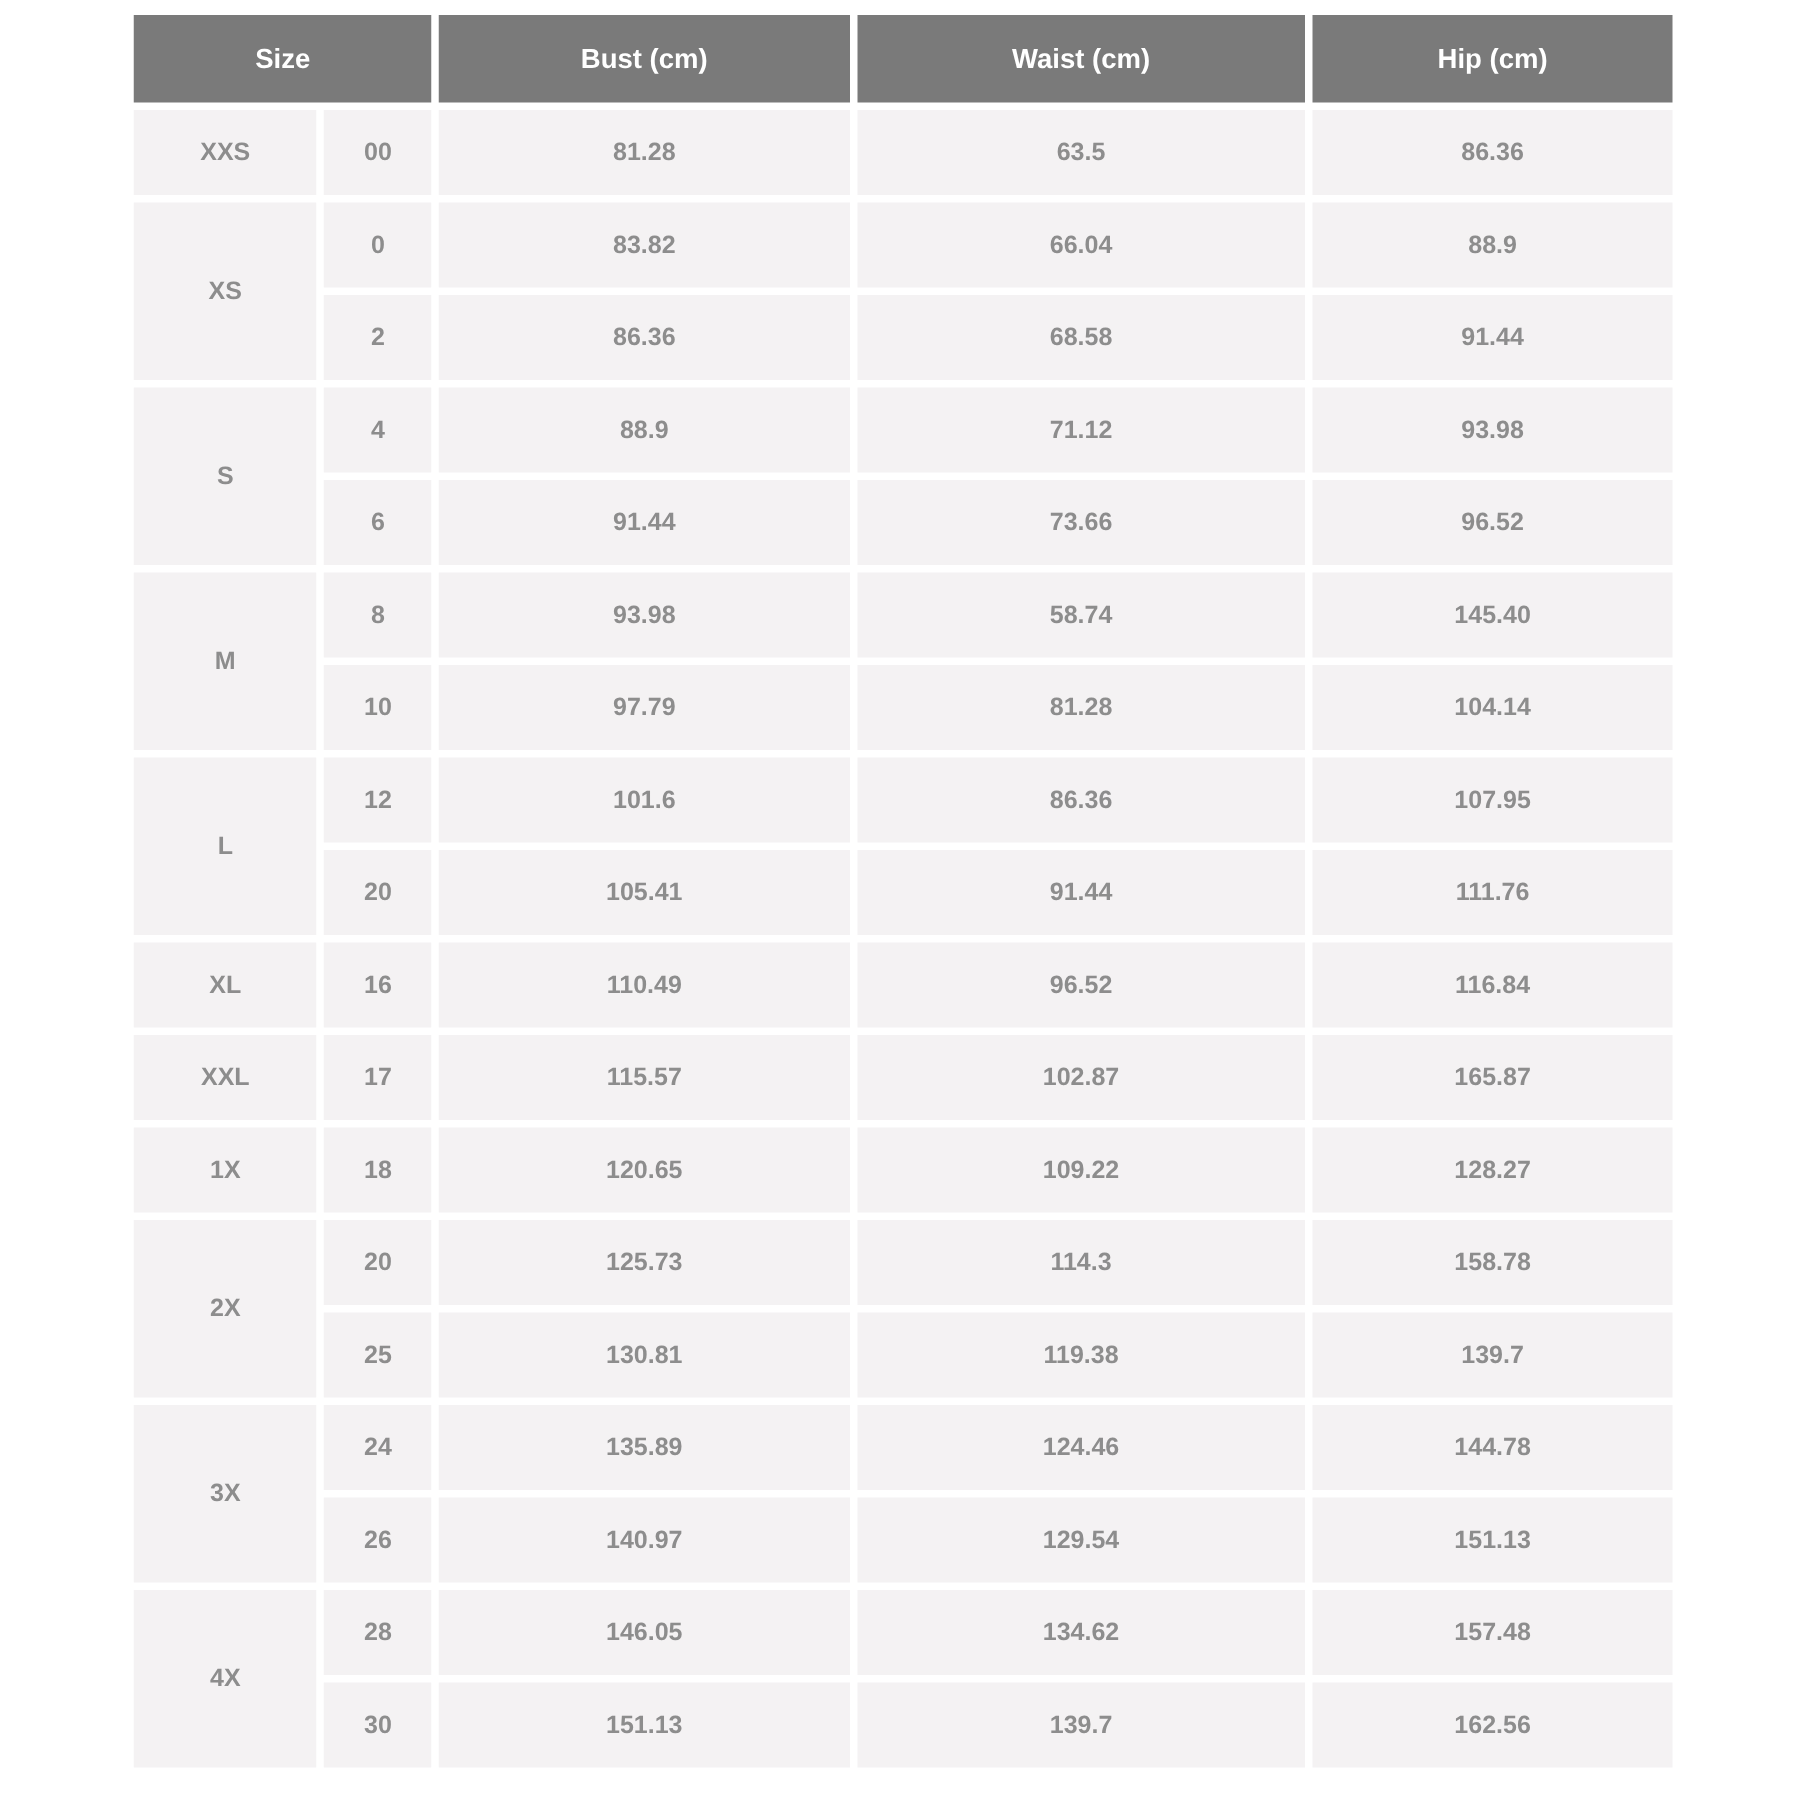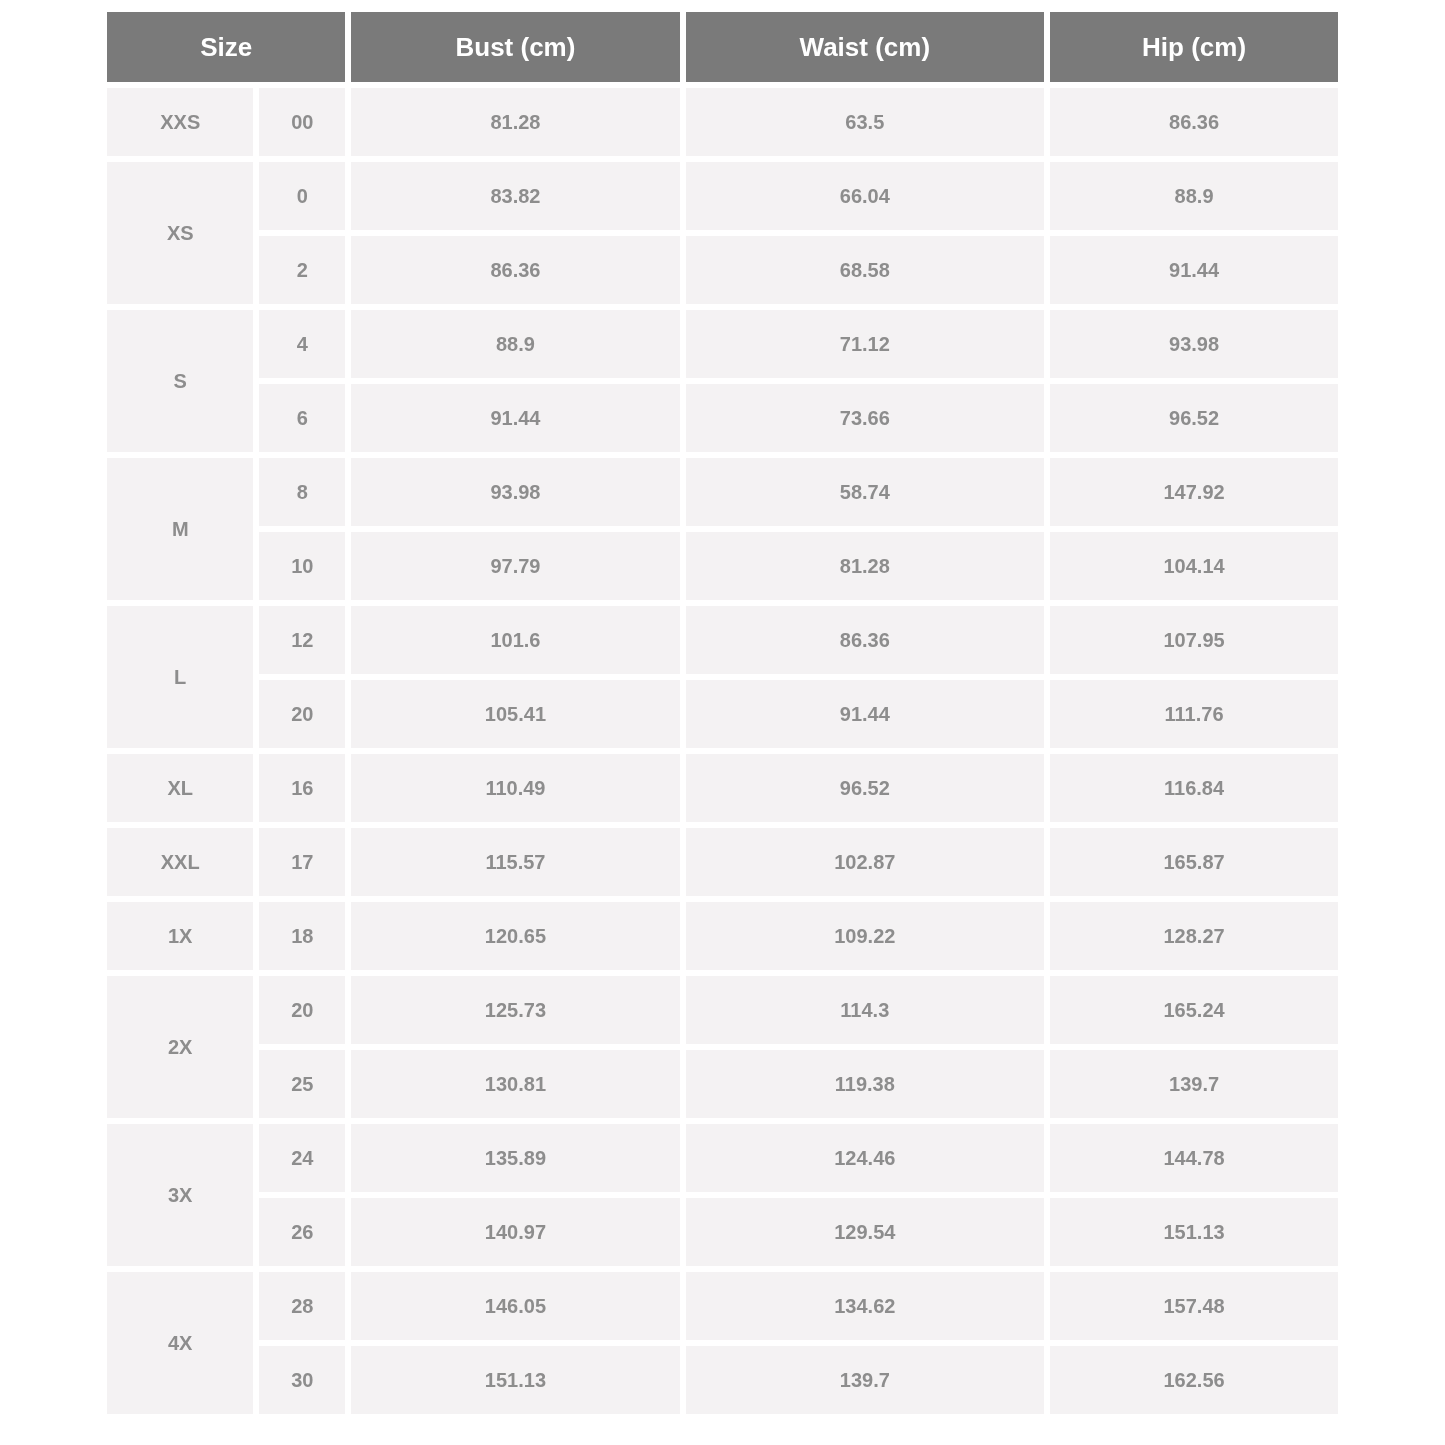--- a/index.html
+++ b/index.html
@@ -31,21 +31,21 @@
     background: var(--gap-color);
   }
   col.c-letter { width: 145px; }
   col.c-number { width: 85px; }
   col.c-bust   { width: 325px; }
   col.c-waist  { width: 355px; }
   col.c-hip    { width: 285px; }
   th {
     background: var(--header-bg);
     color: var(--header-text);
-    font-size: 26px;
+    font-size: 22px;
     font-weight: bold;
     height: 70px;
     text-align: center;
     vertical-align: middle;
   }
   td {
     background: var(--cell-bg);
     color: var(--cell-text);
     font-size: 20px;
     font-weight: bold;
@@ -106,21 +106,21 @@
           <td>6</td>
           <td>91.44</td>
           <td>73.66</td>
           <td>96.52</td>
         </tr>
         <tr>
           <td rowspan="2">M</td>
           <td>8</td>
           <td>93.98</td>
           <td>58.74</td>
-          <td>147.92</td>
+          <td>145.40</td>
         </tr>
         <tr>
           <td>10</td>
           <td>97.79</td>
           <td>81.28</td>
           <td>104.14</td>
         </tr>
         <tr>
           <td rowspan="2">L</td>
           <td>12</td>
@@ -153,21 +153,21 @@
           <td>18</td>
           <td>120.65</td>
           <td>109.22</td>
           <td>128.27</td>
         </tr>
         <tr>
           <td rowspan="2">2X</td>
           <td>20</td>
           <td>125.73</td>
           <td>114.3</td>
-          <td>165.24</td>
+          <td>158.78</td>
         </tr>
         <tr>
           <td>25</td>
           <td>130.81</td>
           <td>119.38</td>
           <td>139.7</td>
         </tr>
         <tr>
           <td rowspan="2">3X</td>
           <td>24</td>

